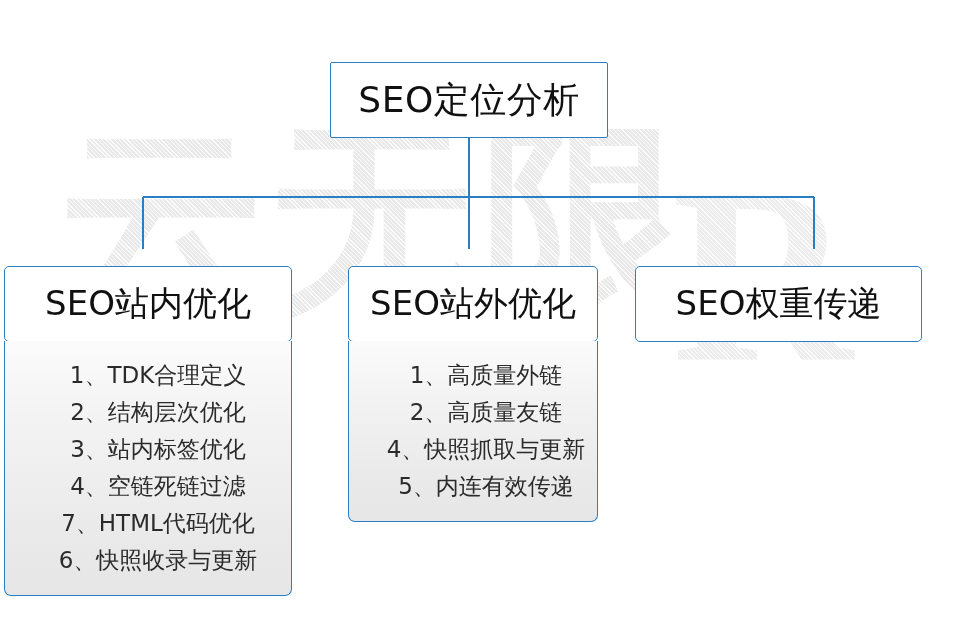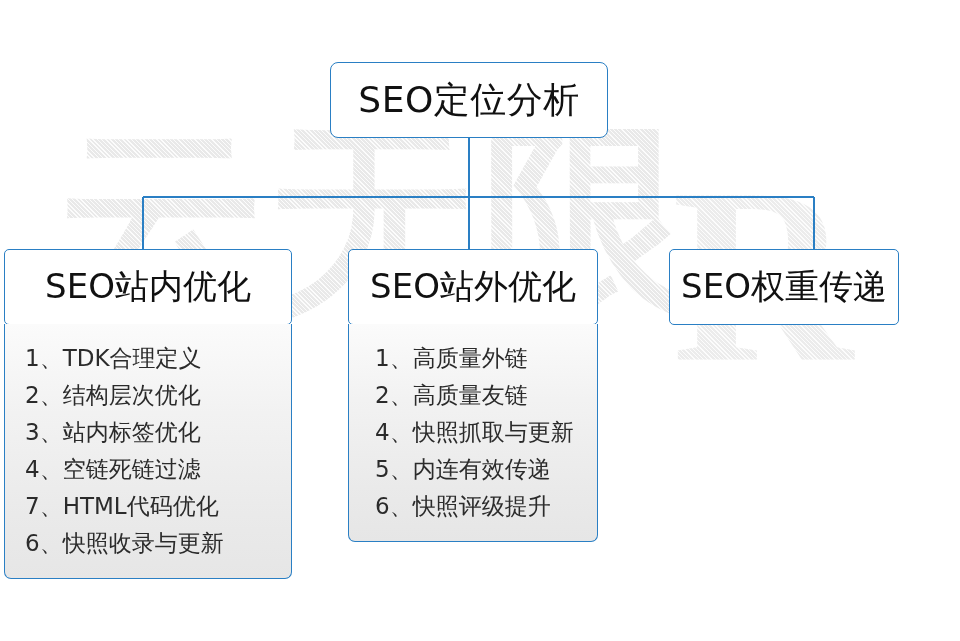--- a/index.html
+++ b/index.html
@@ -78,21 +78,21 @@
     z-index: 2;
     box-sizing: border-box;
   }
 
   .root-box {
     left: 330px;
     top: 62px;
     width: 278px;
     height: 76px;
     border: 1.4px solid #2a7fc4;
-    border-radius: 8px;
+    border-radius: 2px;
     background: #ffffff;
     display: flex;
     align-items: center;
     justify-content: center;
   }
   .root-box .label {
     font-size: 36px;
     color: #111111;
     letter-spacing: 0.5px;
     font-family: "DejaVu Sans", "Liberation Sans", sans-serif;
@@ -104,35 +104,37 @@
   }
   .col-head {
     box-sizing: border-box;
     border: 1.4px solid #2a7fc4;
     border-radius: 5px;
     background: #ffffff;
     height: 76px;
     display: flex;
     align-items: center;
     justify-content: center;
+    margin-top: 17px;
   }
   .col-head .label {
     font-size: 34px;
     color: #111111;
     white-space: nowrap;
     font-family: "DejaVu Sans", "Liberation Sans", sans-serif;
   }
   .col-body {
     box-sizing: border-box;
     border: 1.4px solid #2a7fc4;
     border-top: none;
     border-radius: 0 0 7px 7px;
     background: linear-gradient(180deg, #fbfbfb 0%, #f2f2f2 35%, #eaeaea 75%, #e6e6e6 100%);
     padding: 16px 0 16px 0;
     margin-top: -1px;
+    text-align: center;
   }
   .col-body ol {
     list-style: none;
     margin: 0;
     padding: 0;
   }
   .col-body li {
     font-size: 23px;
     line-height: 37px;
     color: #2b2b2b;
@@ -140,21 +142,21 @@
     font-family: "DejaVu Sans", "Liberation Sans", sans-serif;
   }
 
   
   #col-0 { left: 4px;   top: 249px; width: 288px; }
   #col-0 .col-body li { padding-left: 20px; }
 
   #col-1 { left: 348px; top: 249px; width: 250px; }
   #col-1 .col-body li { padding-left: 26px; }
 
-  #col-2 { left: 669px; top: 249px; width: 230px; }
+  #col-2 { left: 635px; top: 249px; width: 287px; }
   #col-2 .col-body li { padding-left: 26px; }
 </style>
 </head>
 <body>
 
 <div id="canvas">
 
   <div id="watermark">
     <div class="wm-text">云无限</div>
     <div class="wm-r">R</div>
@@ -193,21 +195,20 @@
   <div class="column" id="col-1">
     <div class="col-head">
       <span class="label">SEO站外优化</span>
     </div>
     <div class="col-body">
       <ol>
         <li>1、高质量外链</li>
         <li>2、高质量友链</li>
         <li>4、快照抓取与更新</li>
         <li>5、内连有效传递</li>
-        <li>6、快照评级提升</li>
       </ol>
     </div>
   </div>
 
   <div class="column" id="col-2">
     <div class="col-head">
       <span class="label">SEO权重传递</span>
     </div>
   </div>
 

